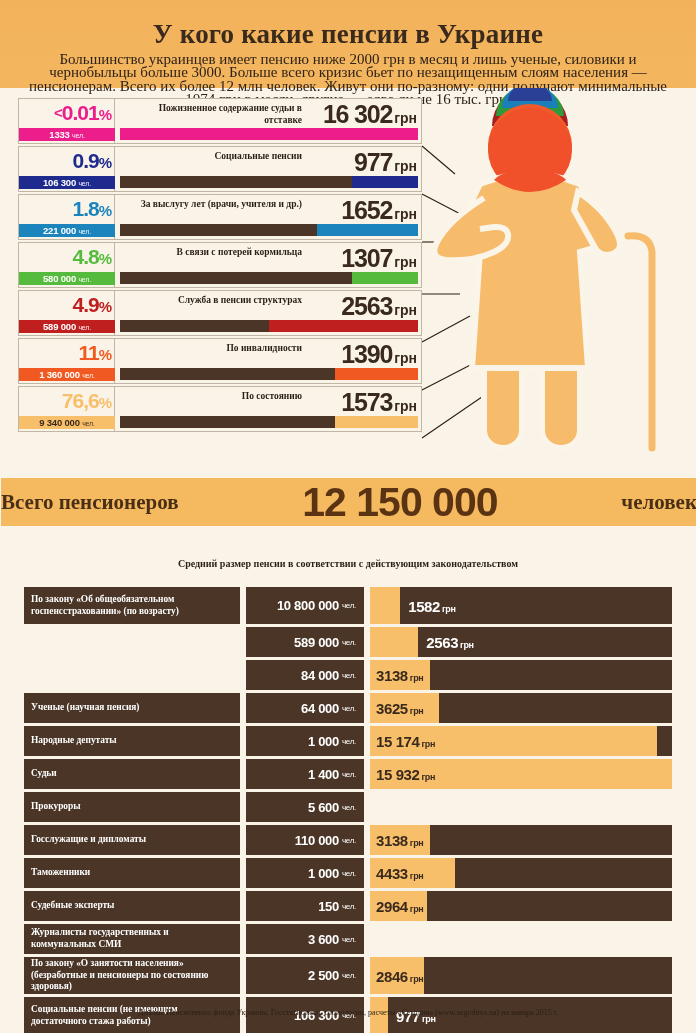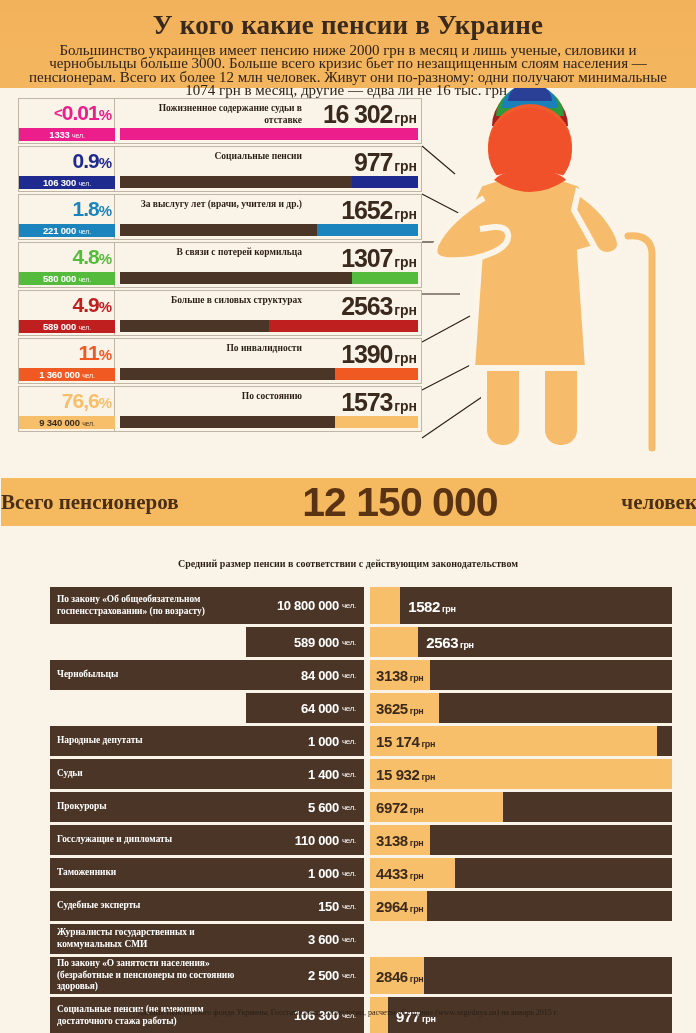--- a/index.html
+++ b/index.html
@@ -22,21 +22,21 @@
 
   
   .header {
     position: absolute;
     left: 0; top: 0;
     width: 696px;
     height: 88px;
     background: #f4b košt;
     background: #f3b55c;
     background: linear-gradient(to bottom, #f2b25b 0%, #f3b65f 100%);
-    padding-top: 9px;
+    padding-top: 18px;
   }
   .header-title {
     font-family: "Liberation Serif", serif;
     font-weight: bold;
     font-size: 27px;
     color: #3a2a1d;
     text-align: center;
     letter-spacing: 0.2px;
     line-height: 32px;
   }
@@ -205,21 +205,20 @@
     width: 216px;
     background: #4a3527;
     color: #ffffff;
     font-family: "Liberation Serif", serif;
     font-weight: bold;
     font-size: 9.4px;
     line-height: 11.6px;
     display: flex;
     align-items: center;
     padding: 0 7px;
-    margin-left: 26px;
   }
   .tcount {
     position: absolute;
     left: 222px; top: 0; bottom: 0;
     width: 118px;
     background: #4a3527;
     color: #ffffff;
     font-family: "Liberation Sans", sans-serif;
     font-weight: bold;
     font-size: 13px;
@@ -329,21 +328,21 @@
           <div class="chart-amount">1307<span class="cur">грн</span></div>
           <div class="chart-bar">
             <div class="fill" style="width:22%;background:#55bb3c"></div>
           </div>
         </div>
         <div class="chart-row" style="top: 202px;">
           <div class="pct-box">
             <div class="pct-value" style="color:#bf1f1f">4.9<span class="pc">%</span></div>
             <div class="people-chip" style="background:#bf1f1f;">589 000 <span class="unit">чел.</span></div>
           </div>
-          <div class="chart-label">Больше в силовых структурах</div>
+          <div class="chart-label">Служба в пенсии структурах</div>
           <div class="chart-amount">2563<span class="cur">грн</span></div>
           <div class="chart-bar">
             <div class="fill" style="width:50%;background:#bf1f1f"></div>
           </div>
         </div>
         <div class="chart-row" style="top: 250px;">
           <div class="pct-box">
             <div class="pct-value" style="color:#f05a22">11<span class="pc">%</span></div>
             <div class="people-chip" style="background:#f05a22;">1 360 000 <span class="unit">чел.</span></div>
           </div>
@@ -417,28 +416,28 @@
         </div>
       </div>
       <div class="trow">
         <div class="tcount">589 000<span class="unit">чел.</span></div>
         <div class="tbar">
           <div class="tfill" style="width:16%"></div>
           <div class="tval" style="left:calc(16% + 8px);">2563<span class="unit">грн</span></div>
         </div>
       </div>
       <div class="trow">
-        <div class="tname">Чернобыльцы</div>
         <div class="tcount">84 000<span class="unit">чел.</span></div>
         <div class="tbar">
           <div class="tfill" style="width:20%"></div>
           <div class="tval dark" style="left:6px;">3138<span class="unit">грн</span></div>
         </div>
       </div>
       <div class="trow">
+        <div class="tname">Ученые (научная пенсия)</div>
         <div class="tcount">64 000<span class="unit">чел.</span></div>
         <div class="tbar">
           <div class="tfill" style="width:23%"></div>
           <div class="tval dark" style="left:6px;text-align:center;">3625<span class="unit">грн</span></div>
         </div>
       </div>
       <div class="trow">
         <div class="tname">Народные депутаты</div>
         <div class="tcount">1 000<span class="unit">чел.</span></div>
         <div class="tbar">
@@ -450,24 +449,20 @@
         <div class="tname">Судьи</div>
         <div class="tcount">1 400<span class="unit">чел.</span></div>
         <div class="tbar">
           <div class="tfill" style="width:100%"></div>
           <div class="tval dark" style="left:6px;">15 932<span class="unit">грн</span></div>
         </div>
       </div>
       <div class="trow">
         <div class="tname">Прокуроры</div>
         <div class="tcount">5 600<span class="unit">чел.</span></div>
-        <div class="tbar">
-          <div class="tfill" style="width:44%"></div>
-          <div class="tval dark" style="left:6px;">6972<span class="unit">грн</span></div>
-        </div>
       </div>
       <div class="trow">
         <div class="tname">Госслужащие и дипломаты</div>
         <div class="tcount">110 000<span class="unit">чел.</span></div>
         <div class="tbar">
           <div class="tfill" style="width:20%"></div>
           <div class="tval dark" style="left:6px;">3138<span class="unit">грн</span></div>
         </div>
       </div>
       <div class="trow">

